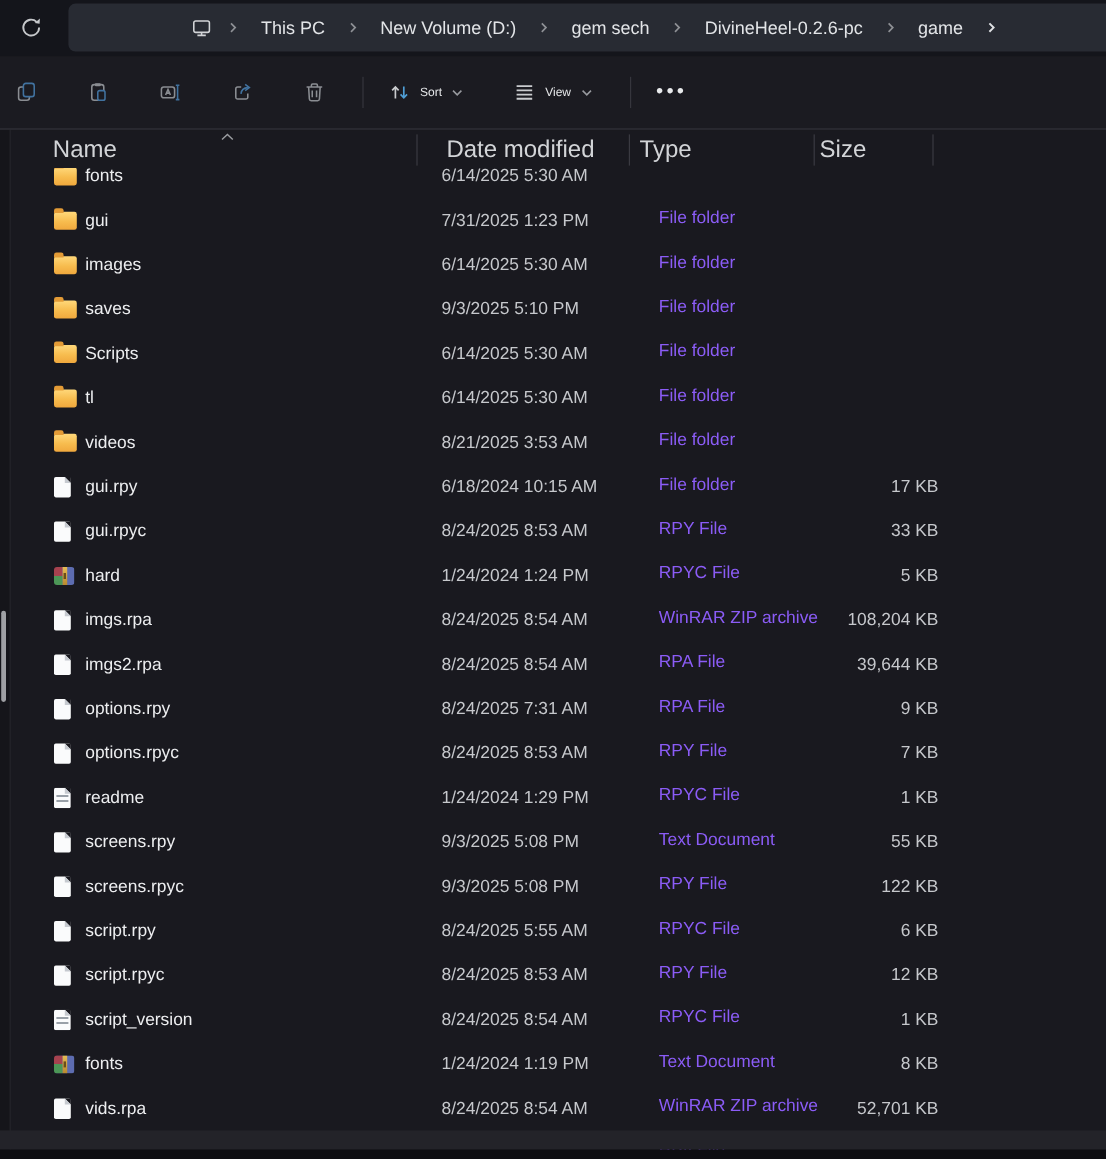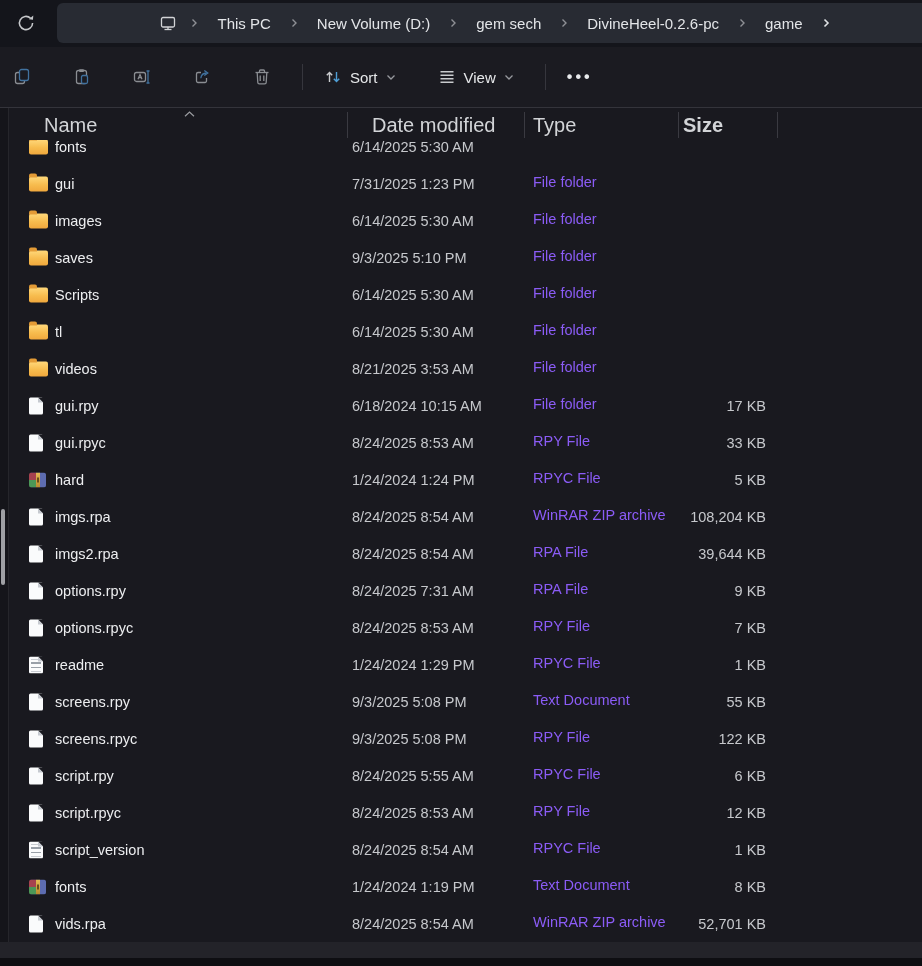--- a/index.html
+++ b/index.html
@@ -33,35 +33,35 @@
     display:flex; align-items:center; padding-left:2px; z-index:10;
   }
   .tbtn {
     width:40px; height:40px; margin-right:20px; background:transparent; border:none;
     display:flex; align-items:center; justify-content:center; border-radius:4px; cursor:pointer;
   }
   .tdivider { width:1px; height:26px; background:#36363d; }
   .tbtn-labeled {
     height:40px; background:transparent; border:none; border-radius:4px; cursor:pointer;
     display:flex; align-items:center; gap:7px; padding:0 10px;
-    color:#e6e8ea; font-size:15px; font-family:"Liberation Sans",sans-serif;text-align:right;
+    color:#e6e8ea; font-size:10px; font-family:"Liberation Sans",sans-serif;text-align:right;
   }
   .more-dots { color:#e8eaec; font-size:16px; letter-spacing:3px; font-weight:bold; }
 
   
   .colheader {
     position:absolute; left:0; top:109px; width:922px; height:31px;
     background:#19191f; z-index:5; font-size:20px; color:#d2d4d7;
   }
   .colheader .hlabel { position:absolute; top:50%; transform:translateY(-50%); white-space:nowrap; cursor:default; }
   .h-sep { position:absolute; top:3px; height:26px; width:1px; background:#3a3a41; cursor:col-resize; }
   .sort-caret { position:absolute; left:183px; top:1px; }
 
   
-  .rows { position:absolute; left:0; top:128px; width:842px; z-index:1; }
+  .rows { position:absolute; left:16px; top:128px; width:842px; z-index:1; }
   .frow { position:relative; height:37px; width:100%; cursor:default; }
   .frow span { position:absolute; top:50%; transform:translateY(-50%); white-space:nowrap; font-size:14.5px; }
   .cell-name { left:55px; color:#edeef0; }
   .cell-date { left:352px; color:#c6c8cc; }
   .cell-type { left:533px; color:#8b5cf6;margin-top:35px; }
   .cell-size { left:640px; width:126px; text-align:right; color:#c6c8cc; }
   .cell-icon { position:absolute; left:29px; top:50%; transform:translateY(-50%); }
 
   
   .icon-folder { width:19px; height:15px; border-radius:2px;
@@ -374,21 +374,21 @@
 
   <div class="colheader">
     <span class="sort-caret">
       <svg width="13" height="8" viewBox="0 0 13 8" fill="none" stroke="#9a9ca0" stroke-width="1.2">
         <path d="M2 6.2 6.5 2 11 6.2"></path>
       </svg>
     </span>
     <span class="hlabel" style="left:44px;">Name</span>
     <span class="hlabel" style="left:372px;">Date modified</span>
     <span class="hlabel" style="left:533px;">Type</span>
-    <span class="hlabel" style="left:683px;font-weight:bold;">Size</span>
+    <span class="hlabel" style="left:683px;">Size</span>
     <span class="h-sep" style="left:347px;"></span>
     <span class="h-sep" style="left:524px;"></span>
     <span class="h-sep" style="left:678px;"></span>
     <span class="h-sep" style="left:777px;"></span>
   </div>
 
   <div class="rail">
     <div class="rail-thumb"></div>
   </div>
 

